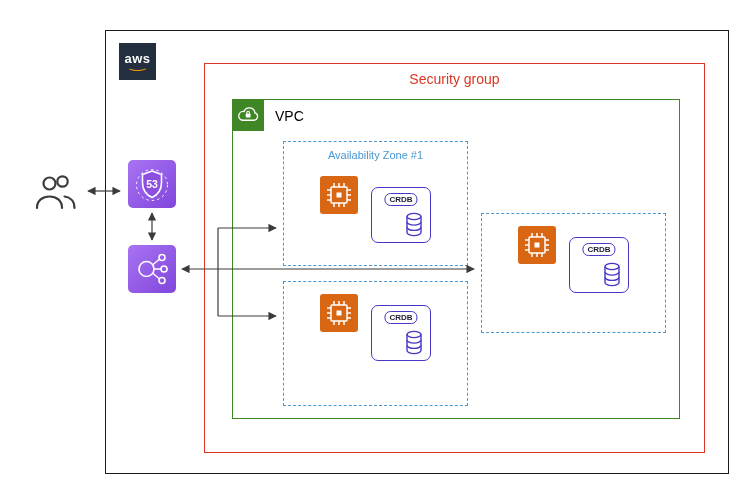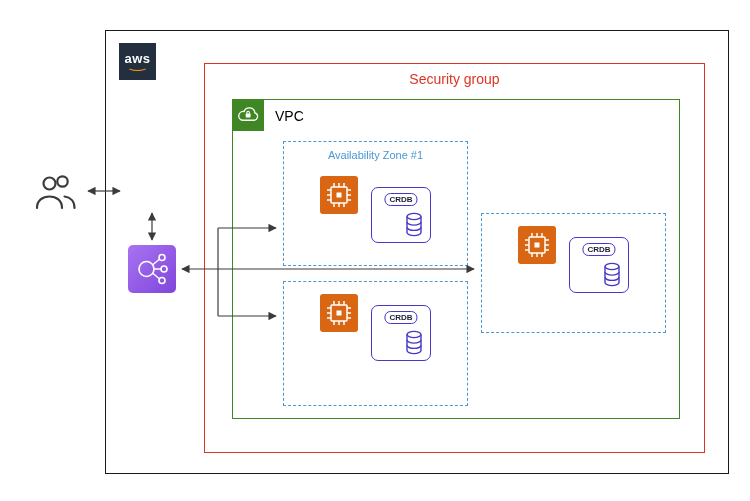--- a/index.html
+++ b/index.html
@@ -272,20 +272,27 @@
     <svg width="48" height="48" viewBox="0 0 48 48">
       <g stroke="#3b3b3b" stroke-width="2.2" fill="none" stroke-linecap="round">
         <circle cx="30.5" cy="13.5" r="5.2"></circle>
         <path d="M32.5 28.5 c5.8 0.8 10 4.9 10 11.5"></path>
         <circle cx="17.5" cy="15.5" r="6"></circle>
         <path d="M5 40 c0-7.5 5.6-11.5 12.5-11.5 S30 32.5 30 40"></path>
       </g>
     </svg>
   </div>
 
+  <div class="purple-icon r53-icon">
+    <svg width="48" height="48" viewBox="0 0 48 48">
+      <circle cx="24" cy="25" r="15.5" fill="none" stroke="#ffffff" stroke-width="1" stroke-dasharray="2.5 3" opacity="0.9"></circle>
+      <path d="M24 11 L33.5 14.5 V22.5 C33.5 29.5 29.5 35 24 37.5 C18.5 35 14.5 29.5 14.5 22.5 V14.5 Z" fill="#8C4FE0" stroke="#ffffff" stroke-width="1.6"></path>
+      <text x="24" y="27.5" text-anchor="middle" font-size="10.5" font-weight="bold" fill="#ffffff" font-family="Liberation Sans, sans-serif">53</text>
+    </svg>
+  </div>
 
   <div class="purple-icon elb-icon">
     <svg width="48" height="48" viewBox="0 0 48 48">
       <g stroke="#ffffff" stroke-width="1.6" fill="none">
         <circle cx="18.5" cy="24" r="7.5"></circle>
         <path d="M24.5 20 L31 14.5 M26 24 L33 24 M24.5 28 L31 33.5" stroke-width="1.4"></path>
         <circle cx="34" cy="12.5" r="3"></circle>
         <circle cx="36" cy="24" r="3"></circle>
         <circle cx="34" cy="35.5" r="3"></circle>
       </g>

